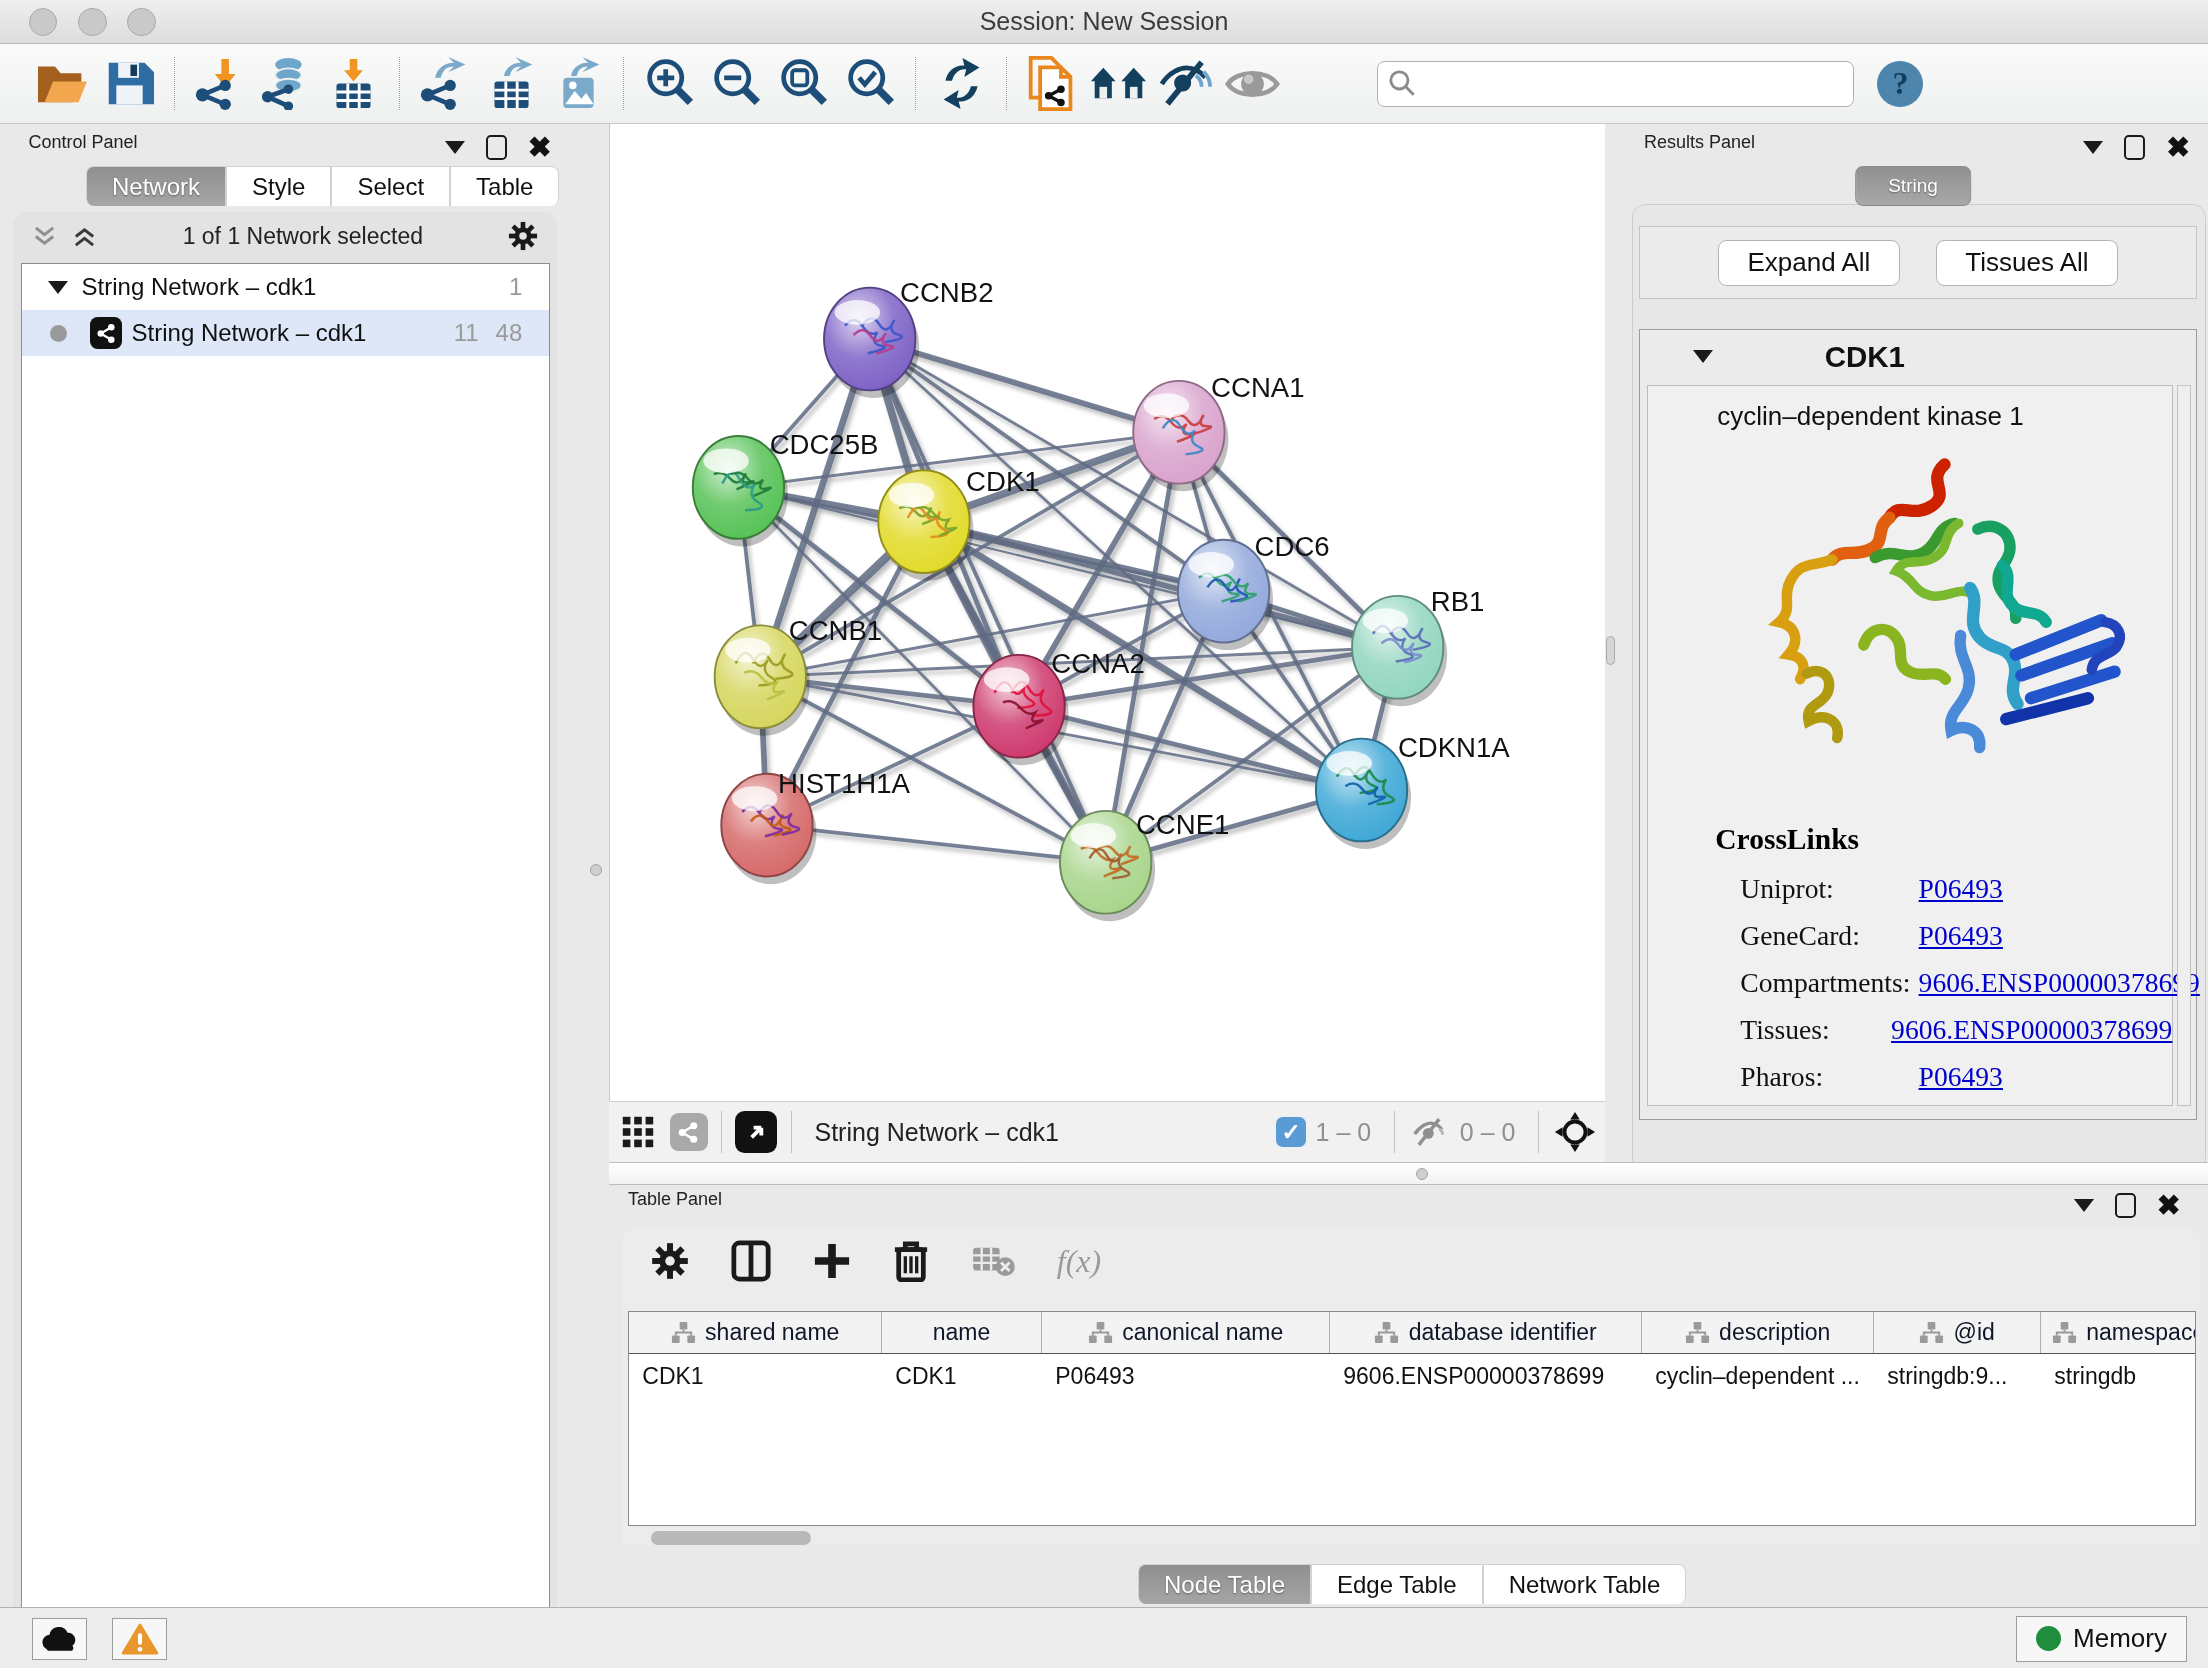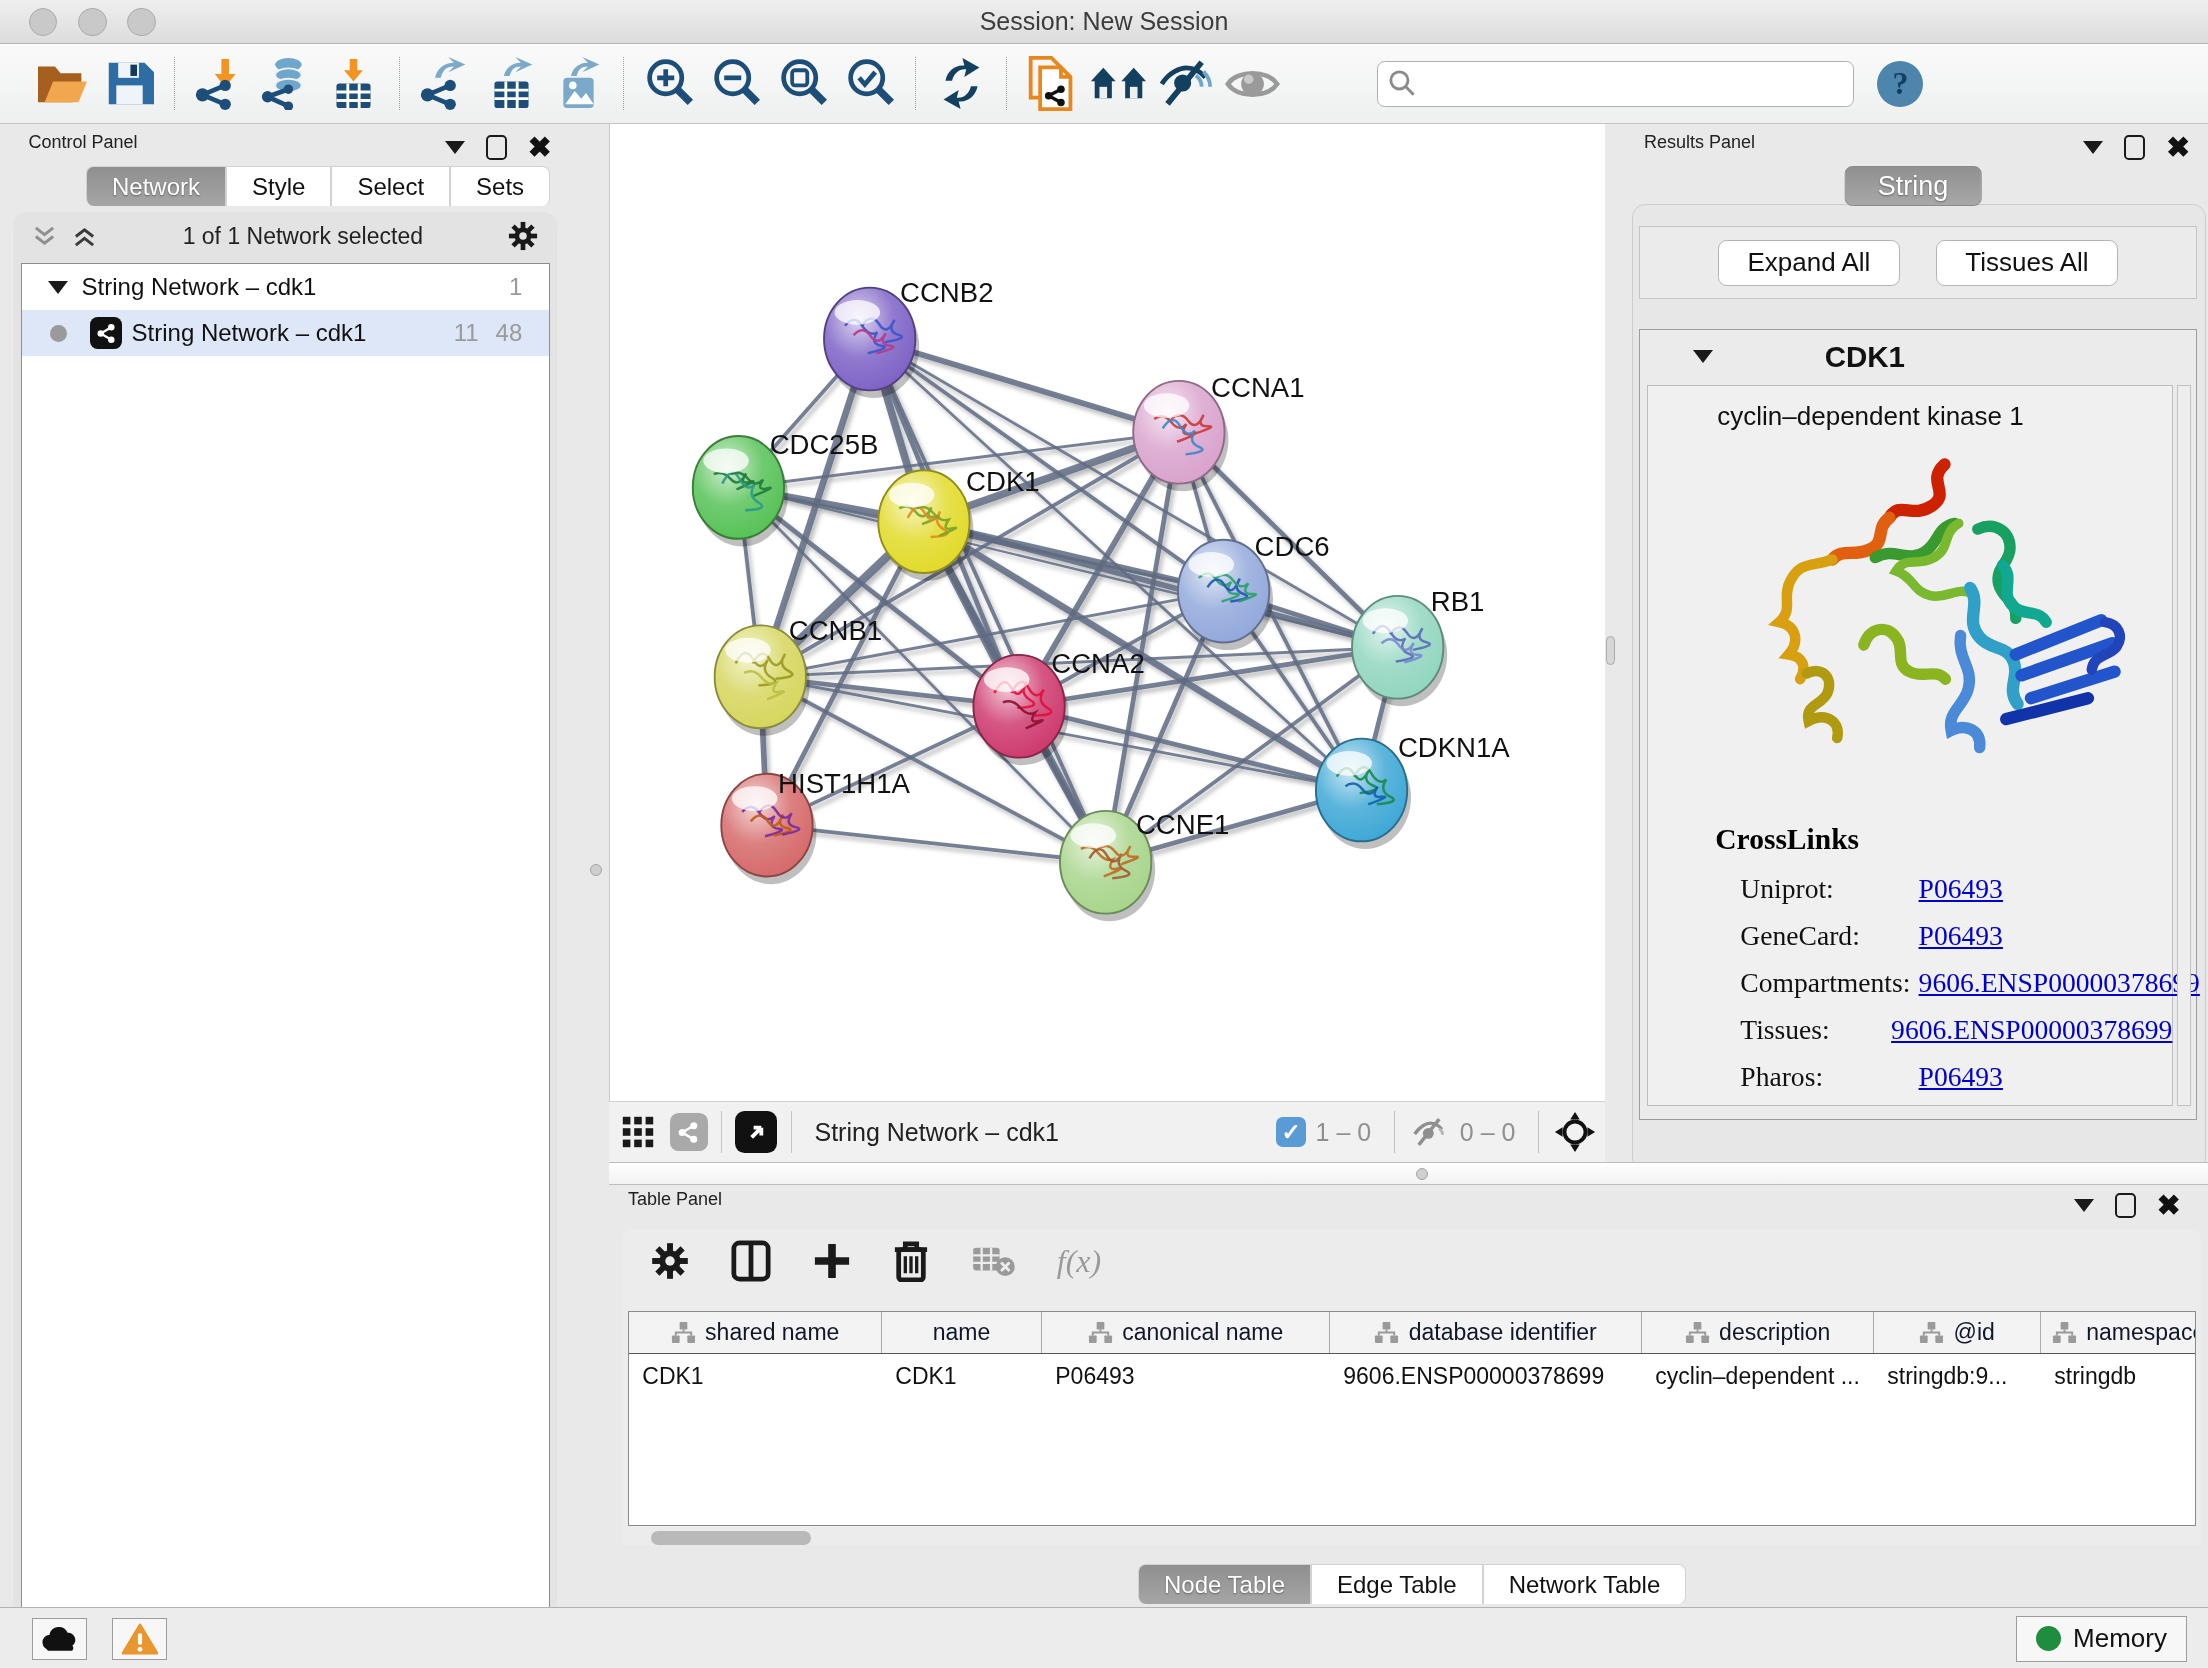--- a/index.html
+++ b/index.html
@@ -77,21 +77,21 @@
     background:#d6d6d6; border:1px solid #ababab; }
   .left-gutter-dot { position:absolute; left:590px; top:864px; width:12.4px; height:12.4px;
     border-radius:50%; background:#cfcfcf; border:1px solid #a5a5a5; }
 
   
   .results { position:absolute; left:1617px; top:124px; width:592px; height:1046px; background:#e9e9e9; }
   .rp-title { position:absolute; left:27px; top:7.6px; }
   .rp-chrome { position:absolute; right:5.7px; top:11.4px; }
   .string-tab { position:absolute; left:50%; transform:translateX(-50%); top:42px; z-index:3;
     height:40px; padding:0 32px; border-radius:7.6px; background:linear-gradient(#909090,#a8a8a8);
-    color:#fff; font-size:27px; display:flex; align-items:center; text-shadow:0 1px 1.9px rgba(0,0,0,.4);
+    color:#fff; font-size:19px; display:flex; align-items:center; text-shadow:0 1px 1.9px rgba(0,0,0,.4);
     border:1px solid #8a8a8a; }
   .rp-container { position:absolute; left:15px; top:80px; width:574px; height:968px;
     background:#e7e7e7; border:1.9px solid #cdcdcd; border-radius:13.3px; }
   .rp-expand-box { position:absolute; left:5.7px; top:21px; right:7.6px; height:73px;
     background:#ebebeb; border:1.9px solid #c4c4c4; display:flex; align-items:center;
     justify-content:center; gap:36px; }
   .rp-btn { height:46px; padding:0 28.5px; background:#fff; border:1.9px solid #b3b3b3; border-radius:8.6px;
     font-size:26px; color:#111; font-family:"Liberation Sans",sans-serif; }
   .cdk-box { position:absolute; left:5.7px; top:124px; right:7.6px; height:791px;
     background:#ebebeb; border:1.9px solid #9c9c9c; }
@@ -317,21 +317,21 @@
     <div class="cp-title panel-title-row">Control Panel</div>
     <div class="cp-chrome chrome-btns">
       <div class="chrome-tri"></div>
       <div class="chrome-float"></div>
       <div class="chrome-x">✖</div>
     </div>
     <div class="cp-tabs tabbar" id="cp-tabs">
         <div class="tab active">Network</div>
         <div class="tab">Style</div>
         <div class="tab">Select</div>
-        <div class="tab">Sets</div>
+        <div class="tab">Table</div>
       </div>
     <div class="cp-sub">
       <div class="cp-subheader">
         <svg width="25" height="25" viewBox="0 0 26 26">
           <path d="M4 4l9 7 9-7M4 13l9 7 9-7" fill="none" stroke="#8f8f8f" stroke-width="3"></path>
           </svg>
         <svg width="25" height="25" viewBox="0 0 26 26" style="margin-left:15px">
           <path d="M4 22l9-7 9 7M4 13l9-7 9 7" fill="none" stroke="#3a3a3a" stroke-width="3"></path>
           </svg>
         <div style="flex:1;text-align:center">1 of 1 Network selected</div>

